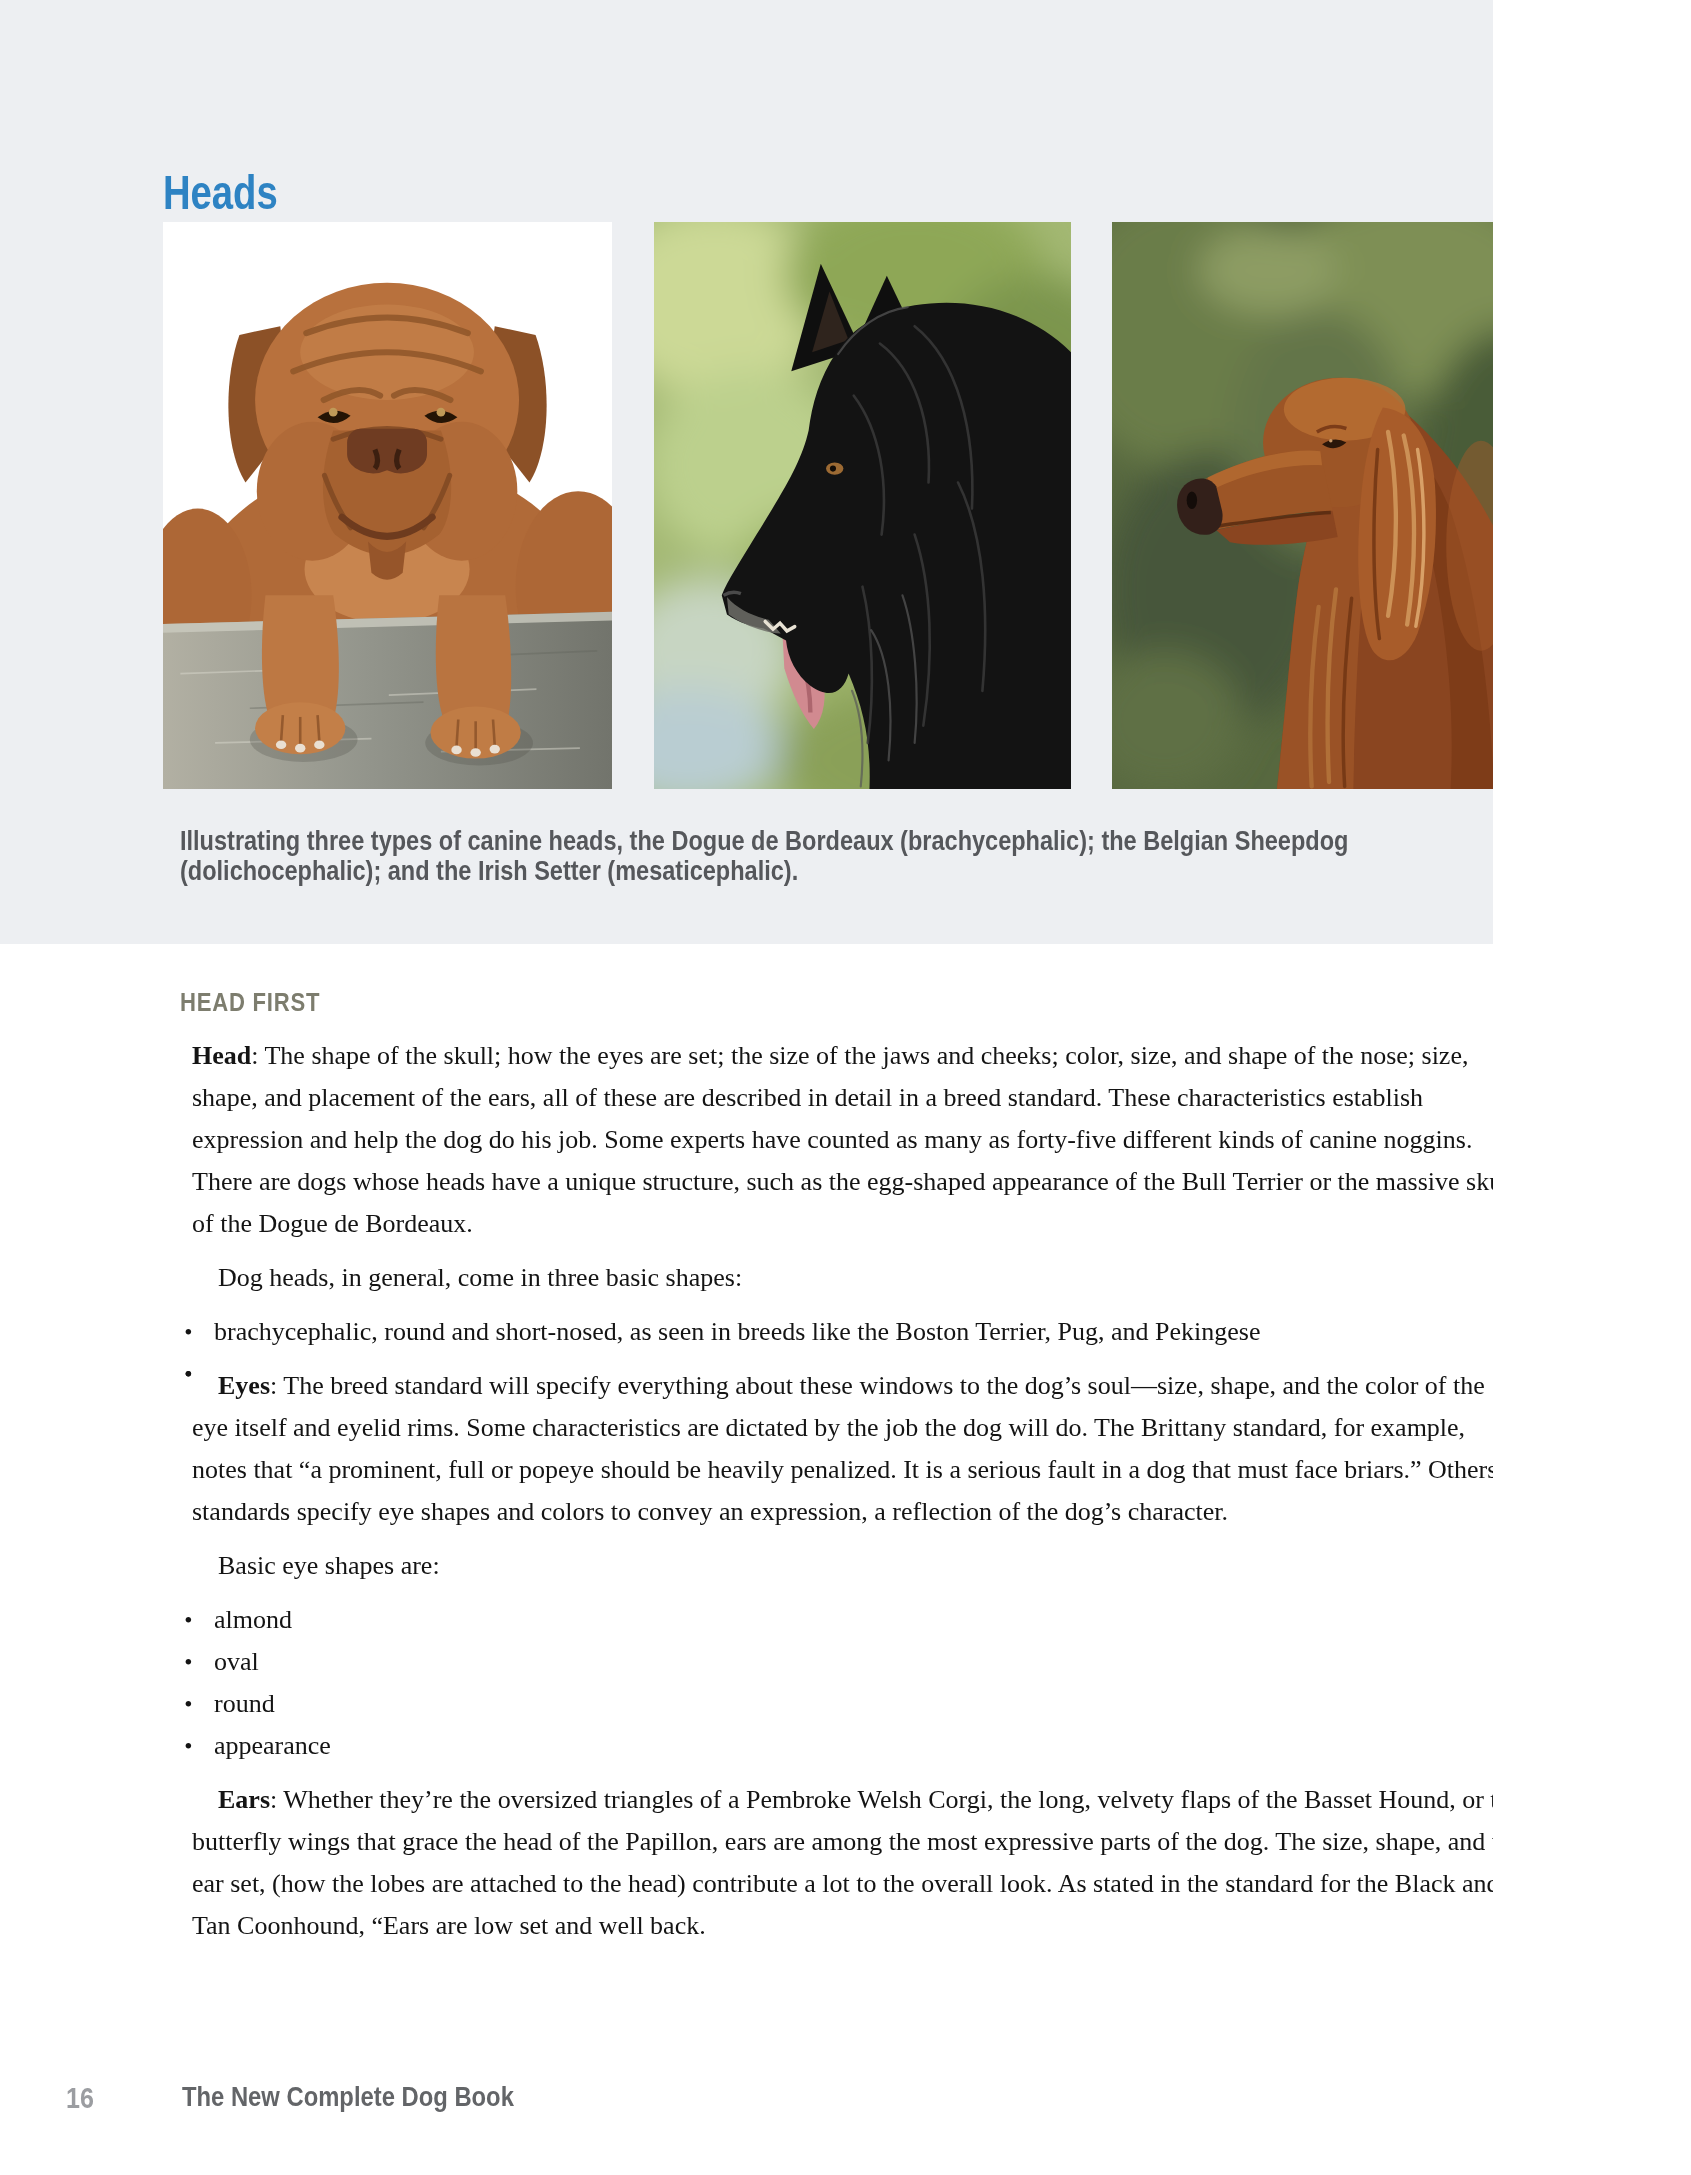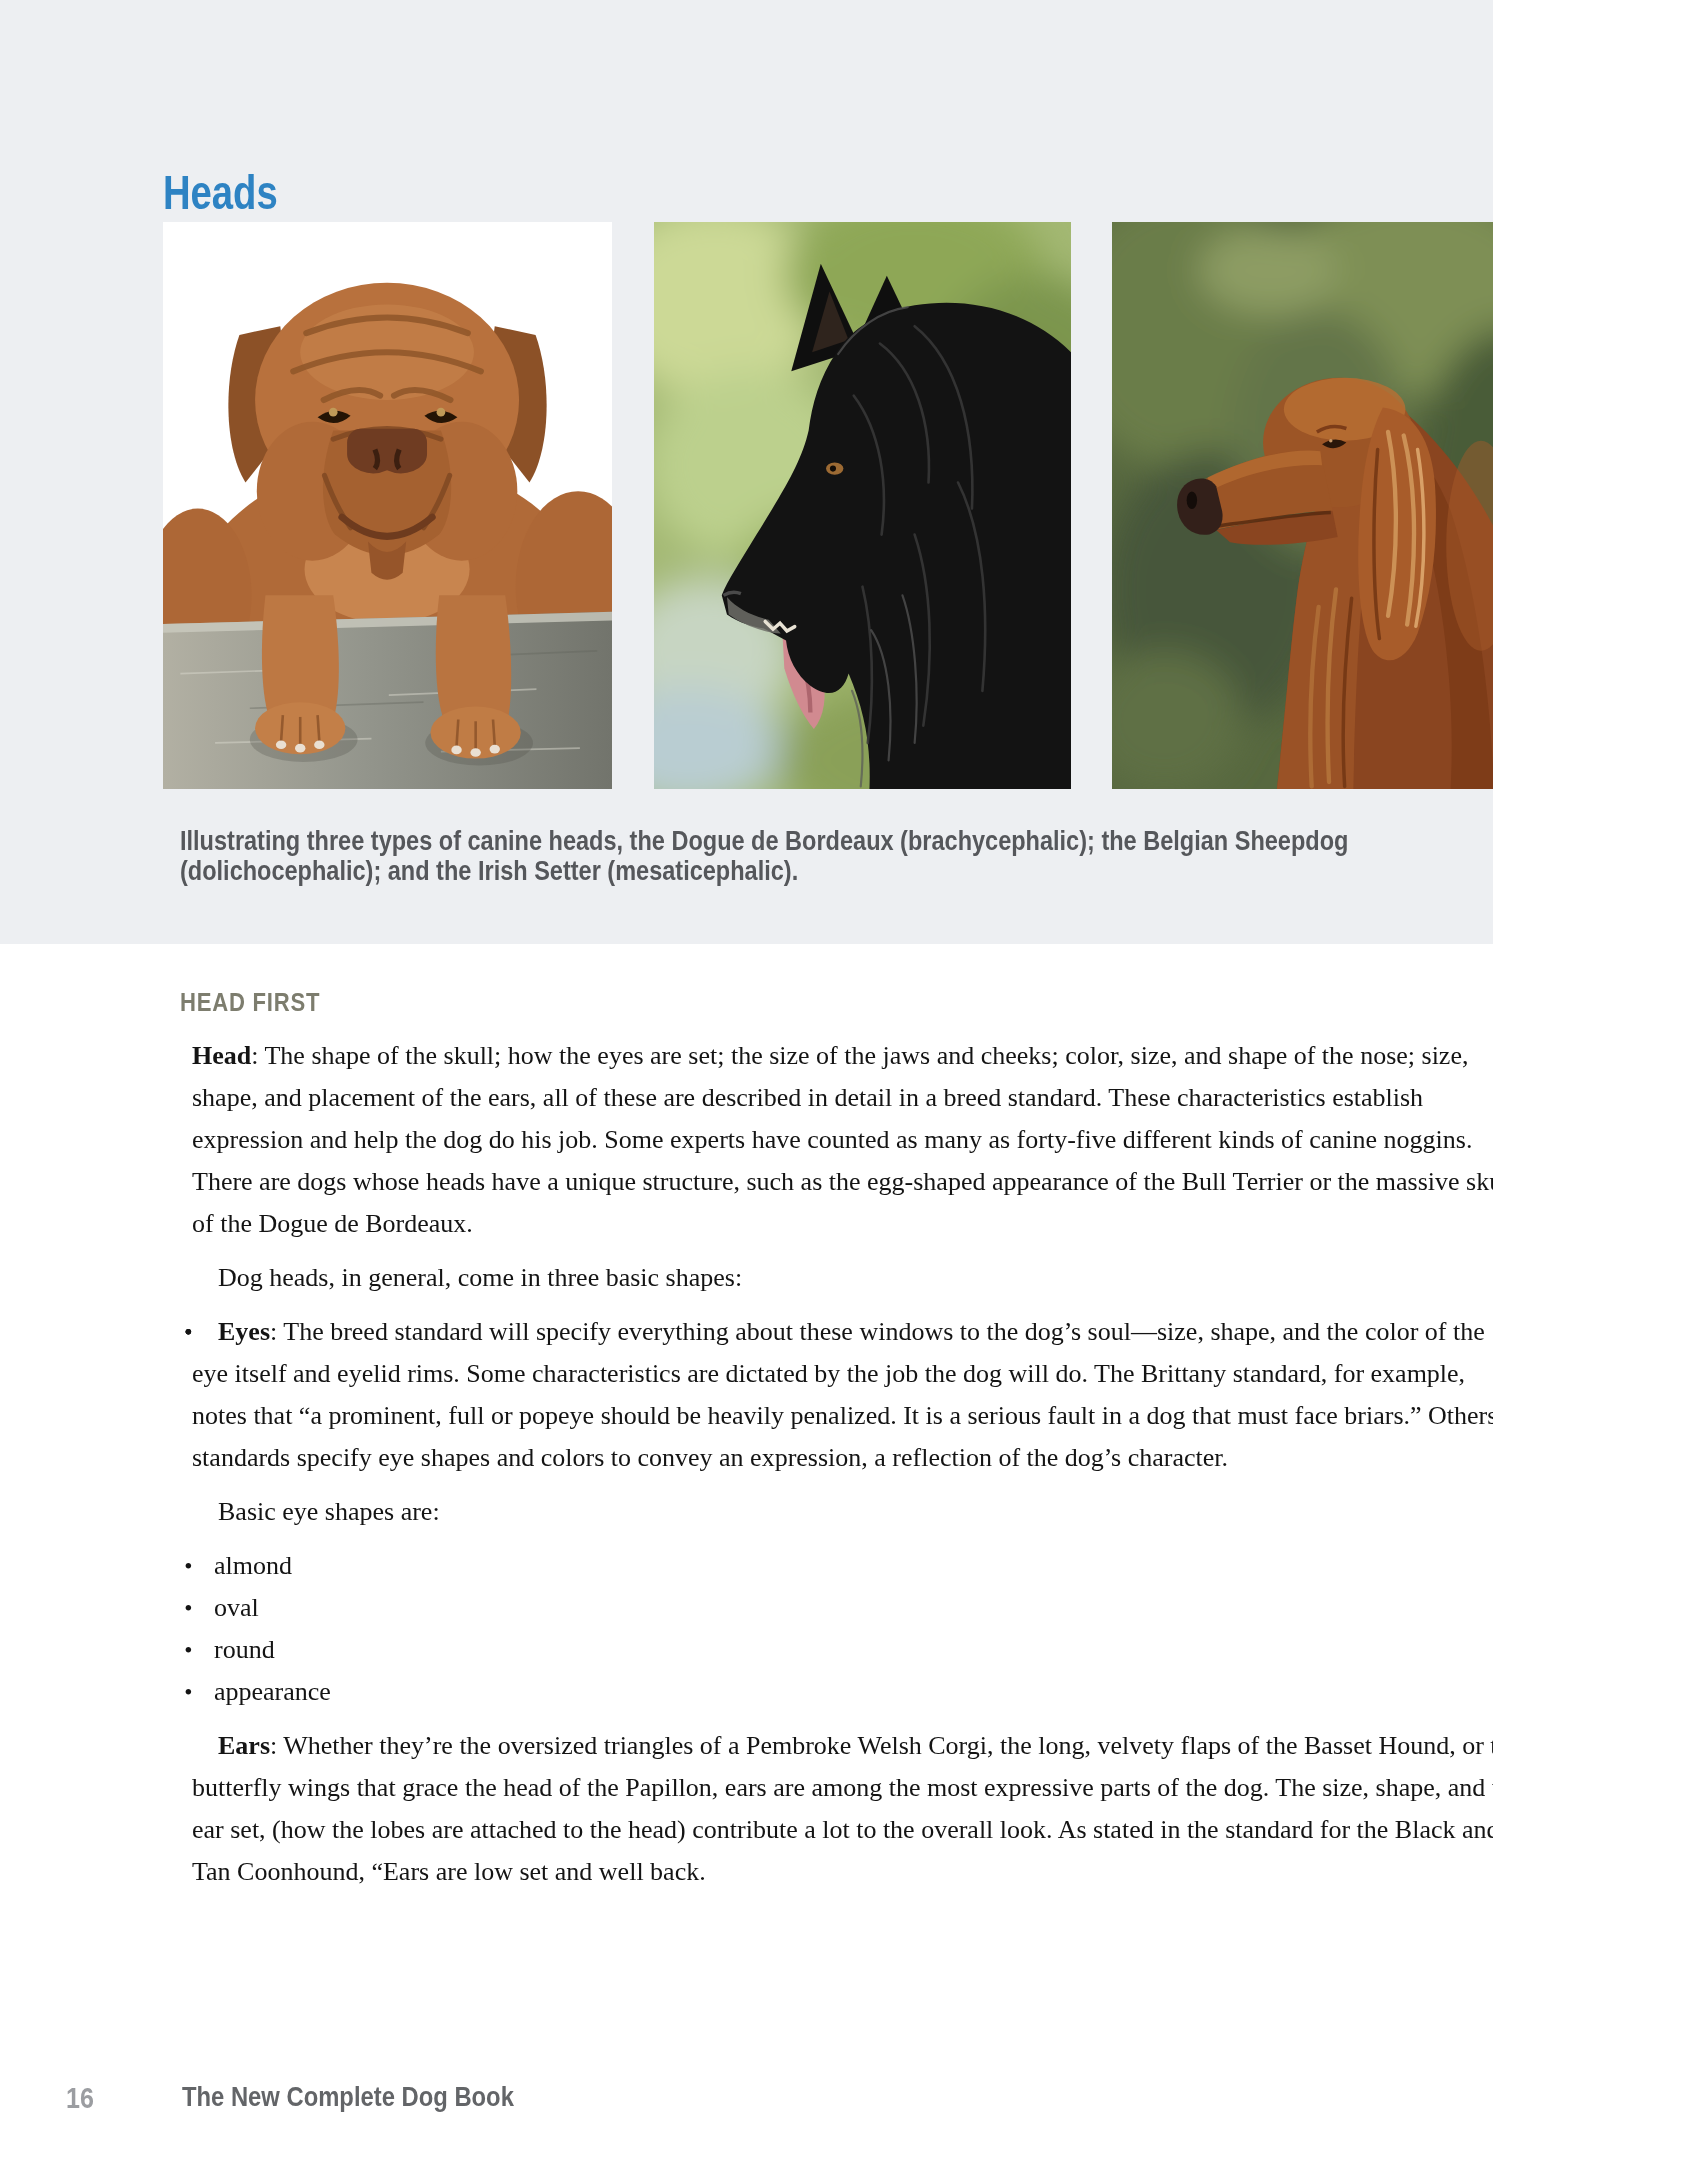--- a/index.html
+++ b/index.html
@@ -246,21 +246,21 @@
   </p>
 
   <div class="content">
     <h2 class="heading">HEAD FIRST</h2>
 
     <p class="para"><span class="lead">Head</span><span>: The shape of the skull; how the eyes are set; the size of the jaws and cheeks; color, size, and shape of the nose; size, shape, and placement of the ears, all of these are described in detail in a breed standard. These characteristics establish expression and help the dog do his job. Some experts have counted as many as forty-five different kinds of canine noggins. There are dogs whose heads have a unique structure, such as the egg-shaped appearance of the Bull Terrier or the massive skull of the Dogue de Bordeaux.</span></p>
 
     <p class="para indent">Dog heads, in general, come in three basic shapes:</p>
 
     <ul class="bullets">
-      <li class="bullet-item"><span class="b">•</span></li>
+      <li class="bullet-item"><span class="b">•</span><span>brachycephalic, round and short-nosed, as seen in breeds like the Boston Terrier, Pug, and Pekingese</span></li>
       <li class="bullet-item"><span class="b">•</span></li>
       <li class="bullet-item"><span class="b">•</span></li>
     </ul>
 
     <p class="para indent"><span class="lead">Eyes</span><span>: The breed standard will specify everything about these windows to the dog’s soul—size, shape, and the color of the eye itself and eyelid rims. Some characteristics are dictated by the job the dog will do. The Brittany standard, for example, notes that “a prominent, full or popeye should be heavily penalized. It is a serious fault in a dog that must face briars.” Others standards specify eye shapes and colors to convey an expression, a reflection of the dog’s character.</span></p>
 
     <p class="para indent">Basic eye shapes are:</p>
 
     <ul class="bullets">
       <li class="bullet-item"><span class="b">•</span><span>almond</span></li>

